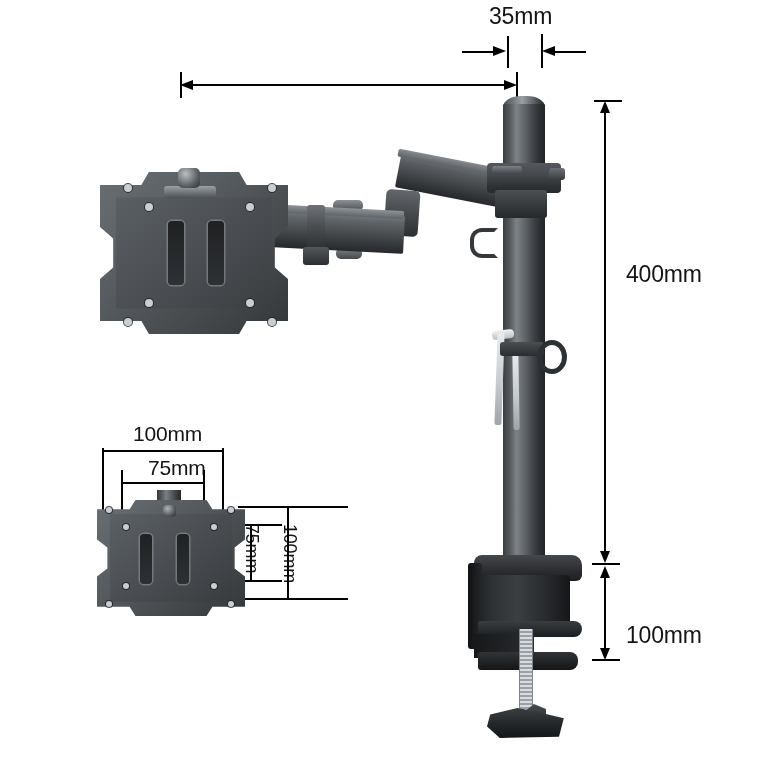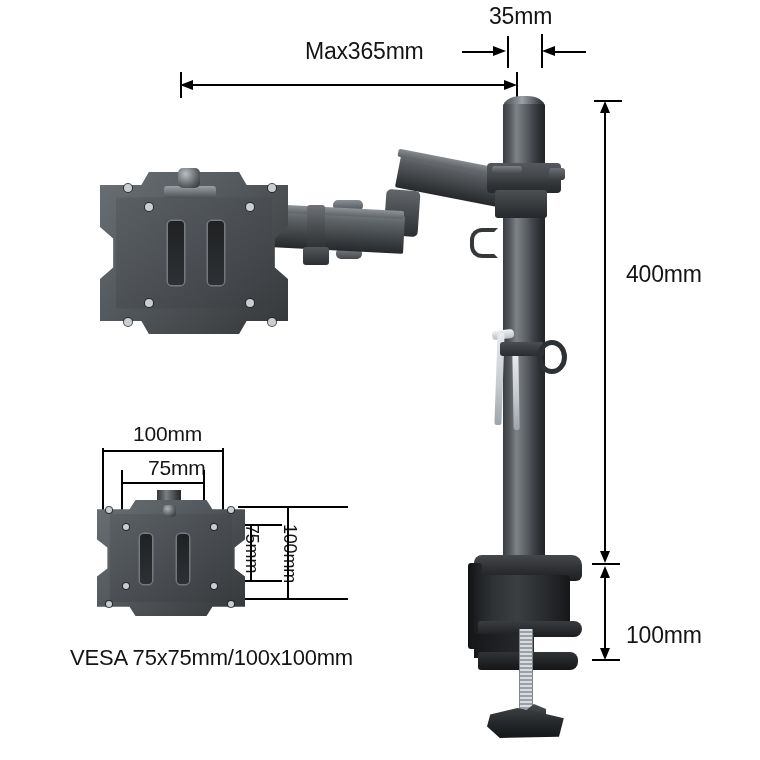--- a/index.html
+++ b/index.html
@@ -373,37 +373,35 @@
     background: linear-gradient(to bottom, #f2f4f6, #b9bec3);
     border-radius: 4px;
     transform: rotate(-6deg);
   }
 </style>
 </head>
 <body>
 
 <div id="stage">
 
-  <div class="dim-label" id="label-max365">Max365mm</div>
 
   <div class="dim-label" id="label-35mm">35mm</div>
 
   <div class="dim-label" id="label-400mm">400mm</div>
 
   <div class="dim-label" id="label-100mm-pole">100mm</div>
 
   <div class="dim-label" id="label-vesa-100-top">100mm</div>
 
   <div class="dim-label" id="label-vesa-75-top">75mm</div>
 
   <div class="dim-label vert" id="label-vesa-75-side">75mm</div>
 
   <div class="dim-label vert" id="label-vesa-100-side">100mm</div>
 
-  <div class="dim-label" id="label-vesa-caption">VESA 75x75mm/100x100mm</div>
 
   <div>
     <div class="ln v" style="left:180px; top:72px; height:26px;"></div>
     <div class="ln v" style="left:516px; top:72px; height:30px;"></div>
     <div class="ln h" style="left:187px; top:84px; width:325px;"></div>
     <div class="arrowhead arrow-left" style="left:180px; top:79.5px;"></div>
     <div class="arrowhead arrow-right" style="left:504px; top:79.5px;"></div>
   </div>
 
   <div>

